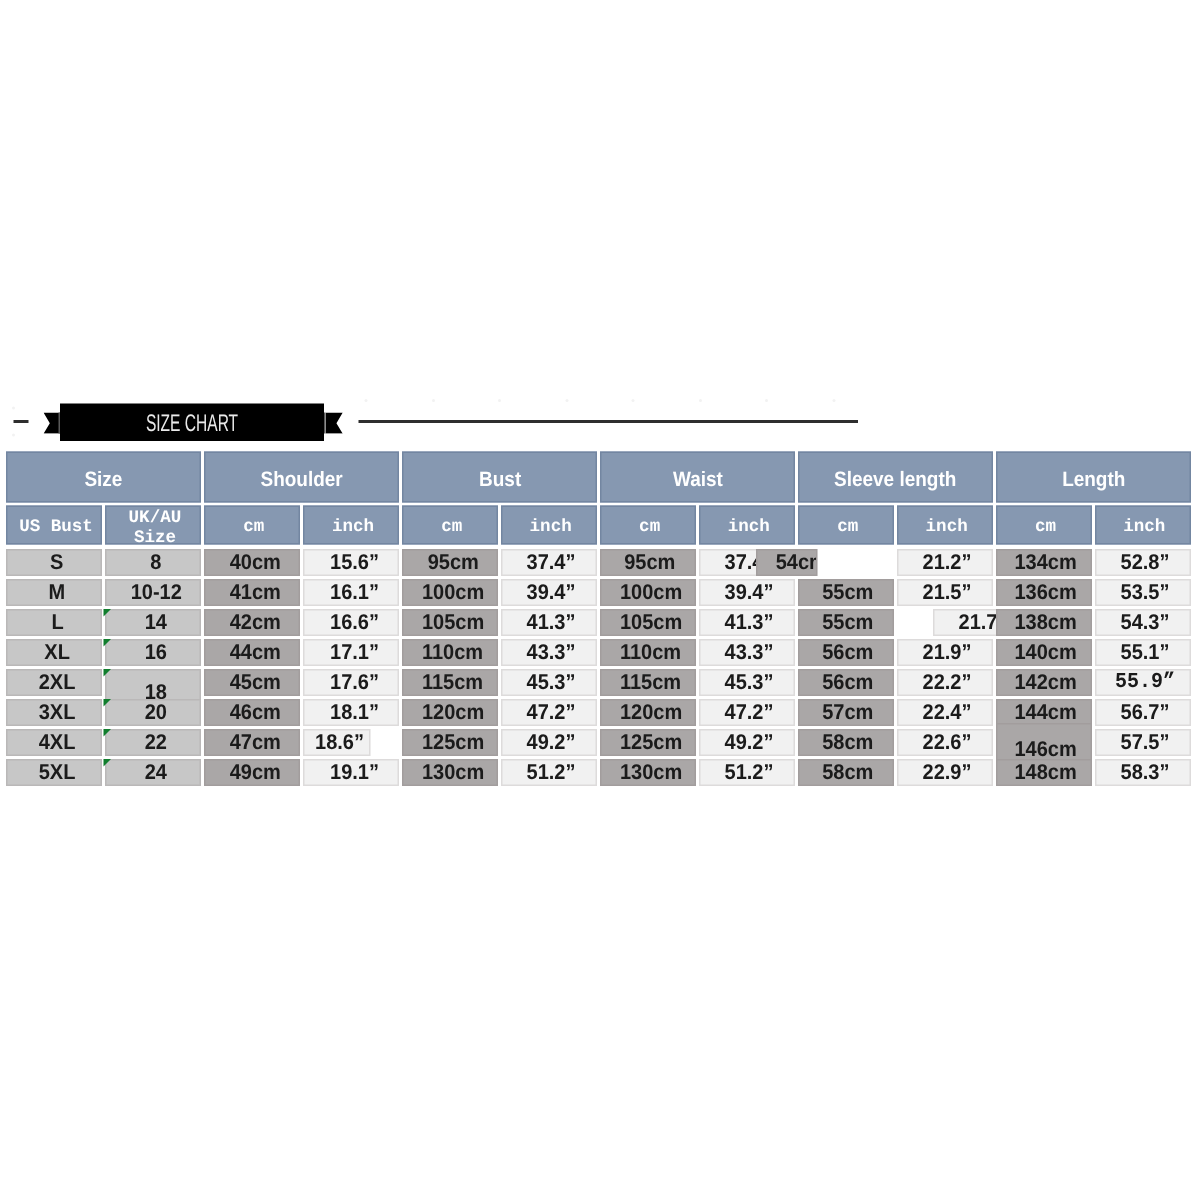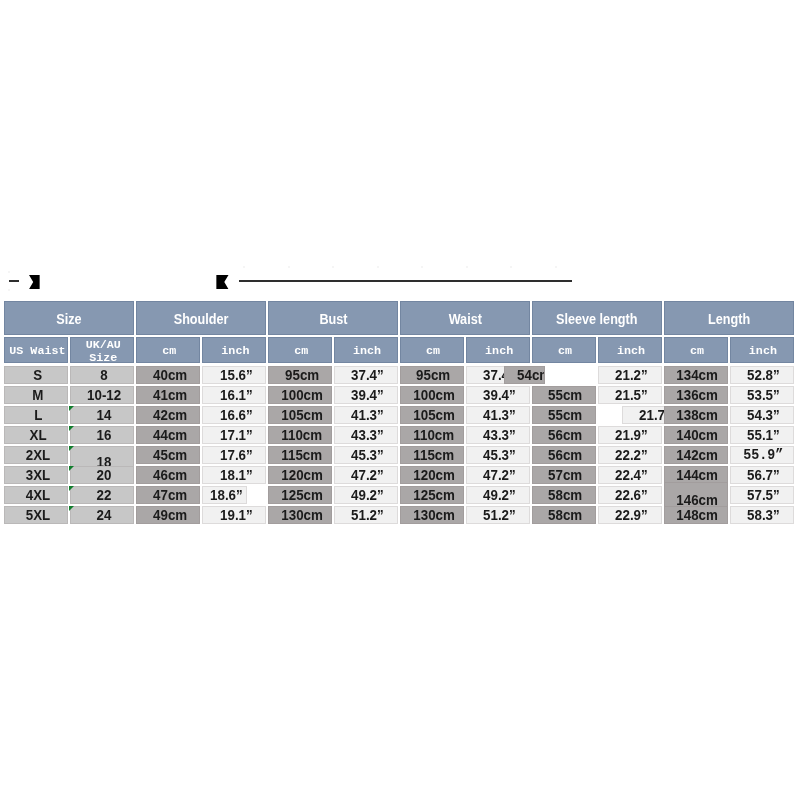--- a/index.html
+++ b/index.html
@@ -69,20 +69,23 @@
     <div class="rib-rule" id="rib-rule-left"></div>
     <div class="rib-rule" id="rib-rule-right"></div>
     <svg class="rib-tail" id="rib-tail-left" viewBox="0 0 115 142" preserveAspectRatio="none">
       <path d="M0 0 H115 V142 H0 L42 71 Z" fill="#000000"></path>
     </svg>
     <svg class="rib-tail" id="rib-tail-right" viewBox="0 0 115 142" preserveAspectRatio="none">
       <path d="M115 0 H0 V142 H115 L73 71 Z" fill="#000000"></path>
     </svg>
     <div class="rib-fold" id="rib-fold-left"></div>
     <div class="rib-fold" id="rib-fold-right"></div>
+    <div id="rib-main">
+      <div id="rib-title">SIZE CHART</div>
+    </div>
   </div>
 
   <div id="tbl">
       <div class="cell gh" style="left: 4px; top: 301px; width: 129.8px; height: 34px;">
         <span>Size</span>
       </div>
       <div class="cell gh" style="left: 135.8px; top: 301px; width: 130.3px; height: 34px;">
         <span>Shoulder</span>
       </div>
       <div class="cell gh" style="left: 268.1px; top: 301px; width: 129.7px; height: 34px;">
@@ -91,21 +94,21 @@
       <div class="cell gh" style="left: 399.8px; top: 301px; width: 130.1px; height: 34px;">
         <span>Waist</span>
       </div>
       <div class="cell gh" style="left: 531.9px; top: 301px; width: 129.9px; height: 34px;">
         <span>Sleeve length</span>
       </div>
       <div class="cell gh" style="left: 663.8px; top: 301px; width: 129.8px; height: 34px;">
         <span>Length</span>
       </div>
       <div class="cell sh" style="left: 4px; top: 337px; width: 64.2px; height: 26px;">
-        <span>US Waist</span>
+        <span>US Bust</span>
       </div>
       <div class="cell sh" style="left: 70.2px; top: 337px; width: 63.6px; height: 26px;">
         <span>UK/AU</span>
         <span>Size</span>
       </div>
       <div class="cell sh" style="left: 135.8px; top: 337px; width: 64.3px; height: 26px;">
         <span>cm</span>
       </div>
       <div class="cell sh" style="left: 202.1px; top: 337px; width: 64px; height: 26px;">
         <span>inch</span>

